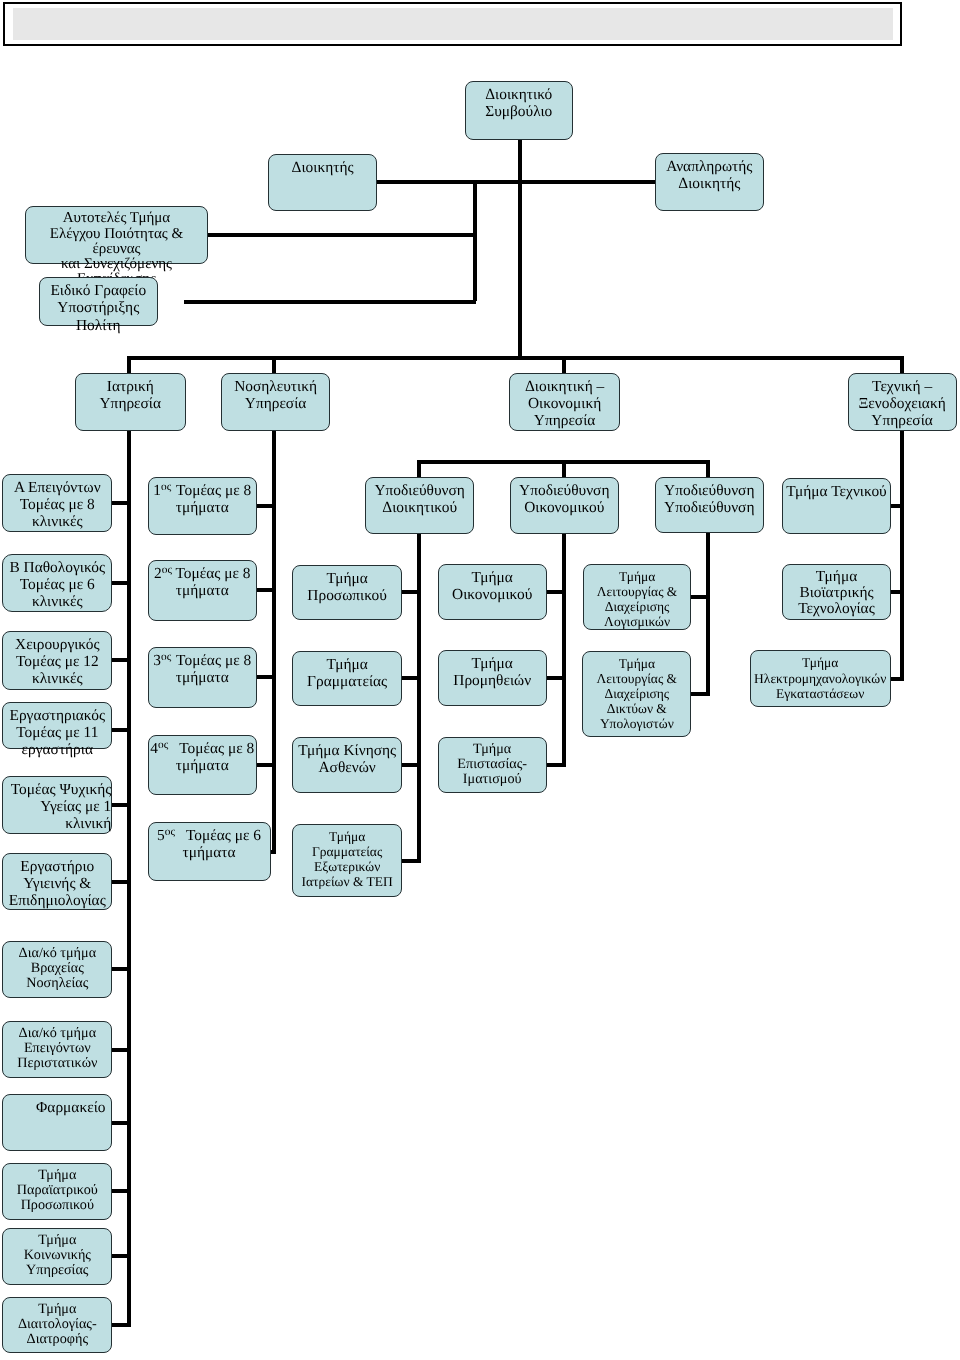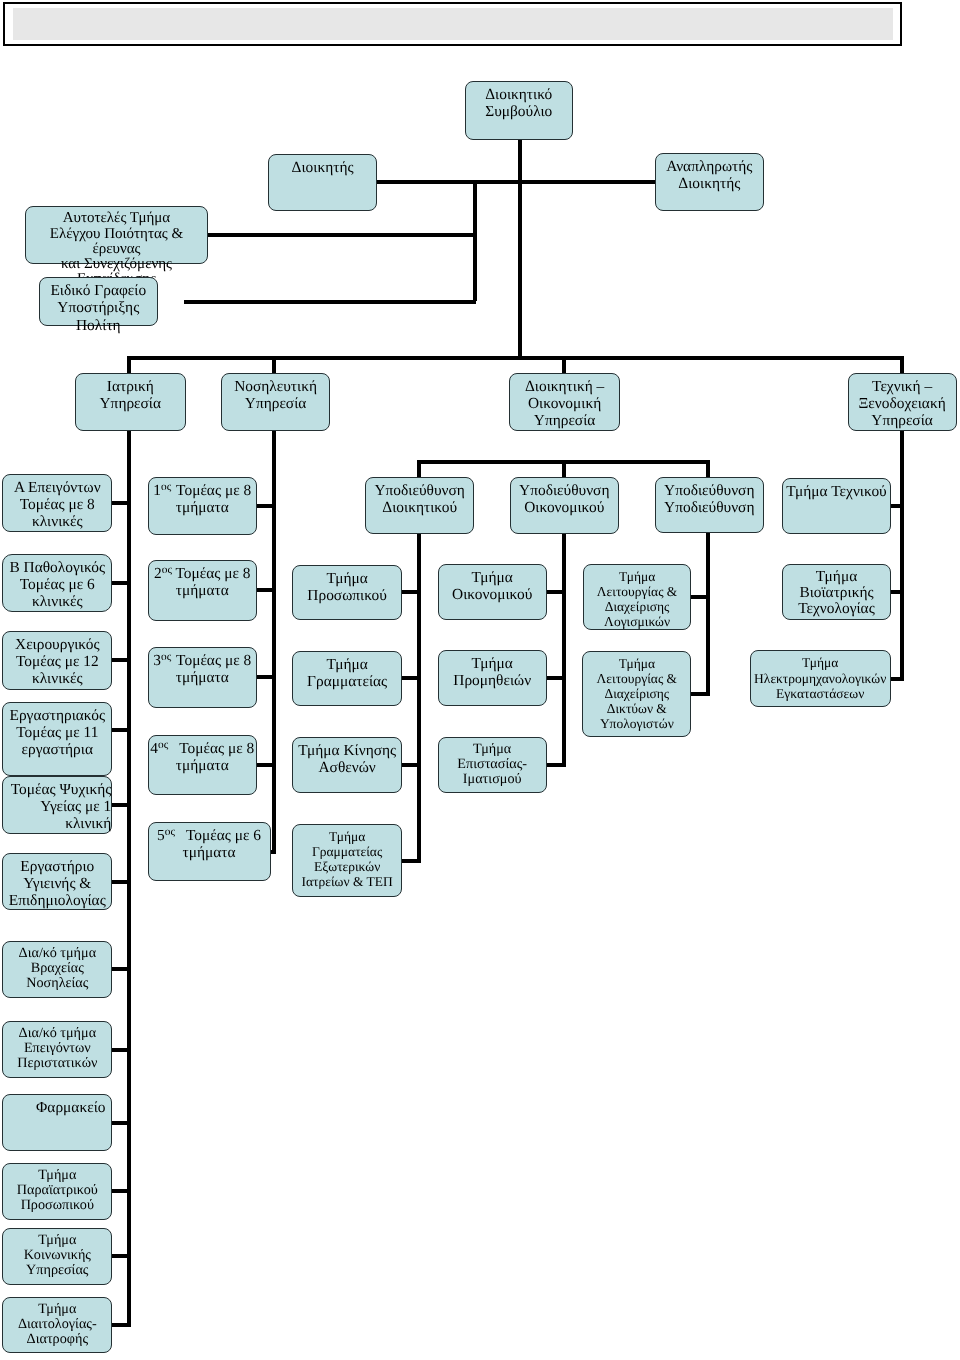--- a/index.html
+++ b/index.html
@@ -153,21 +153,21 @@
           <div>κλινικές</div>
         </div>
       </div>
     <div class="node" style="left: 2.3px; top: 631px; width: 110px; height: 58.6px; background: rgb(191, 223, 226); border-color: rgb(36, 48, 51);">
         <div class="inner">
           <div>Χειρουργικός</div>
           <div>Τομέας με 12</div>
           <div>κλινικές</div>
         </div>
       </div>
-    <div class="node" style="left: 2.3px; top: 701.5px; width: 110px; height: 74px; background: rgb(191, 223, 226); border-color: rgb(36, 48, 51);">
+    <div class="node" style="left: 2.3px; top: 701.5px; width: 110px; height: 47px; background: rgb(191, 223, 226); border-color: rgb(36, 48, 51);">
         <div class="inner">
           <div>Εργαστηριακός</div>
           <div>Τομέας με 11</div>
           <div>εργαστήρια</div>
         </div>
       </div>
     <div class="node" style="left: 2.3px; top: 775.5px; width: 110px; height: 58.5px; background: rgb(191, 223, 226); border-color: rgb(36, 48, 51); text-align: right;">
         <div class="inner">
           <div>Τομέας Ψυχικής</div>
           <div>Υγείας με 1</div>

